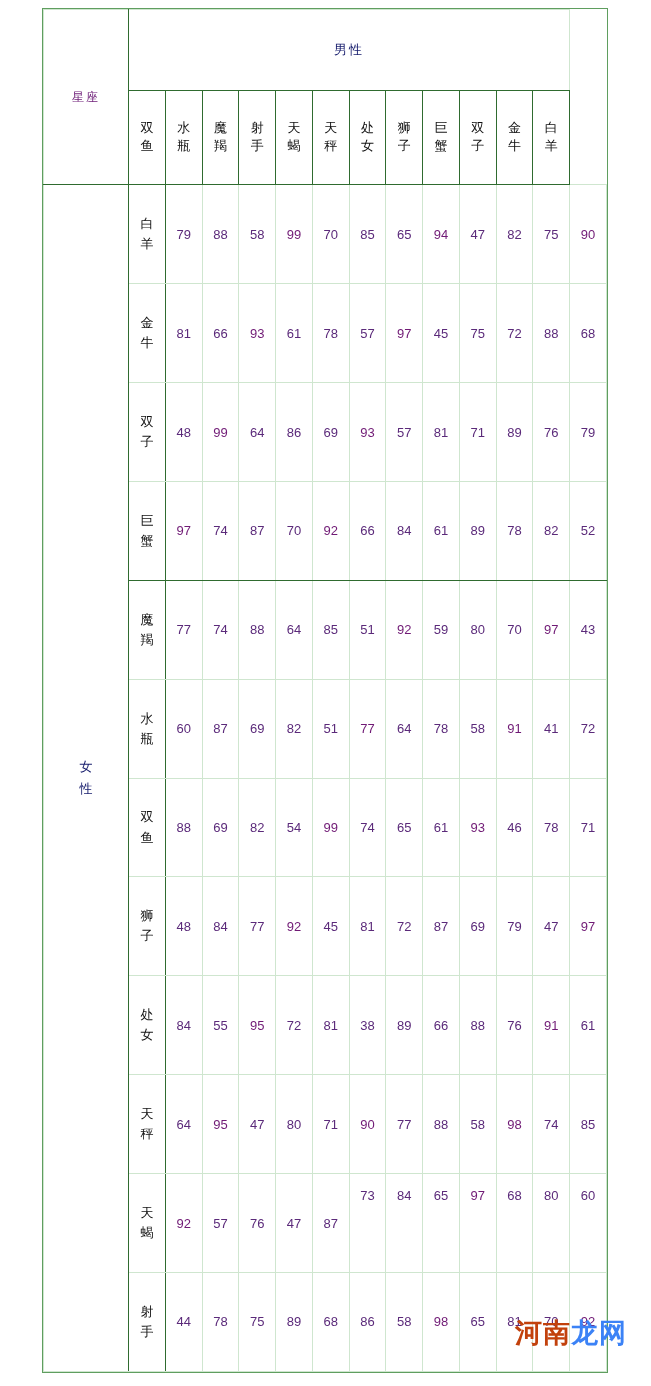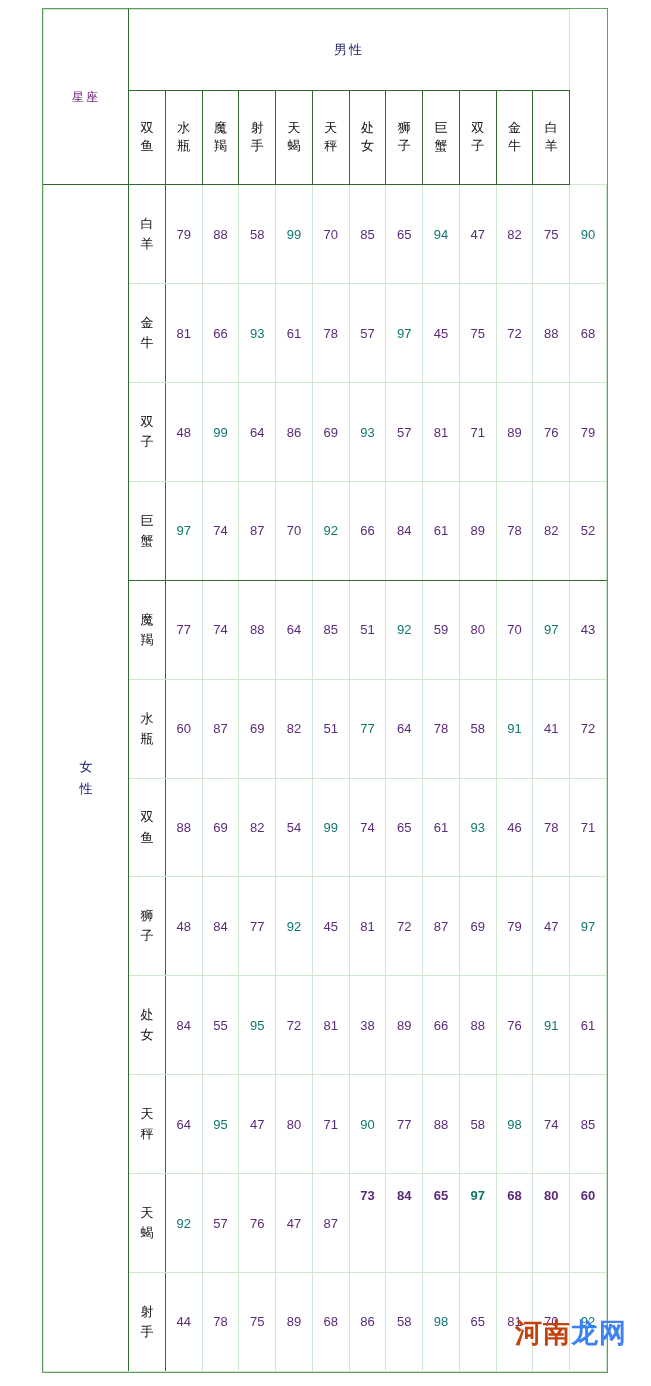--- a/index.html
+++ b/index.html
@@ -97,24 +97,24 @@
     border-right: 1px solid #2f6b2f !important;
   }
   .row-head .stack { display: block; }
 
   td.val {
     font-size: 13px;
     color: #5b2a7a;
     border-left: 1px solid #2f6b2f;
     border-right: 1px solid #2f6b2f;
   }
-  td.val.hi { color: #0f766e; }
-
-  
-  td.val.raised { vertical-align: top; padding-top: 14px; font-weight: bold; }
+  td.val.hi { color: #701a75; }
+
+  
+  td.val.raised { vertical-align: top; padding-top: 14px; }
 
   tr.body-row { height: 97px; }
   tr.group-end td { border-bottom: 1px solid #2f6b2f !important; }
 
   
   #watermark {
     position: absolute;
     right: 24px;
     bottom: 40px;
     font-size: 27px;

